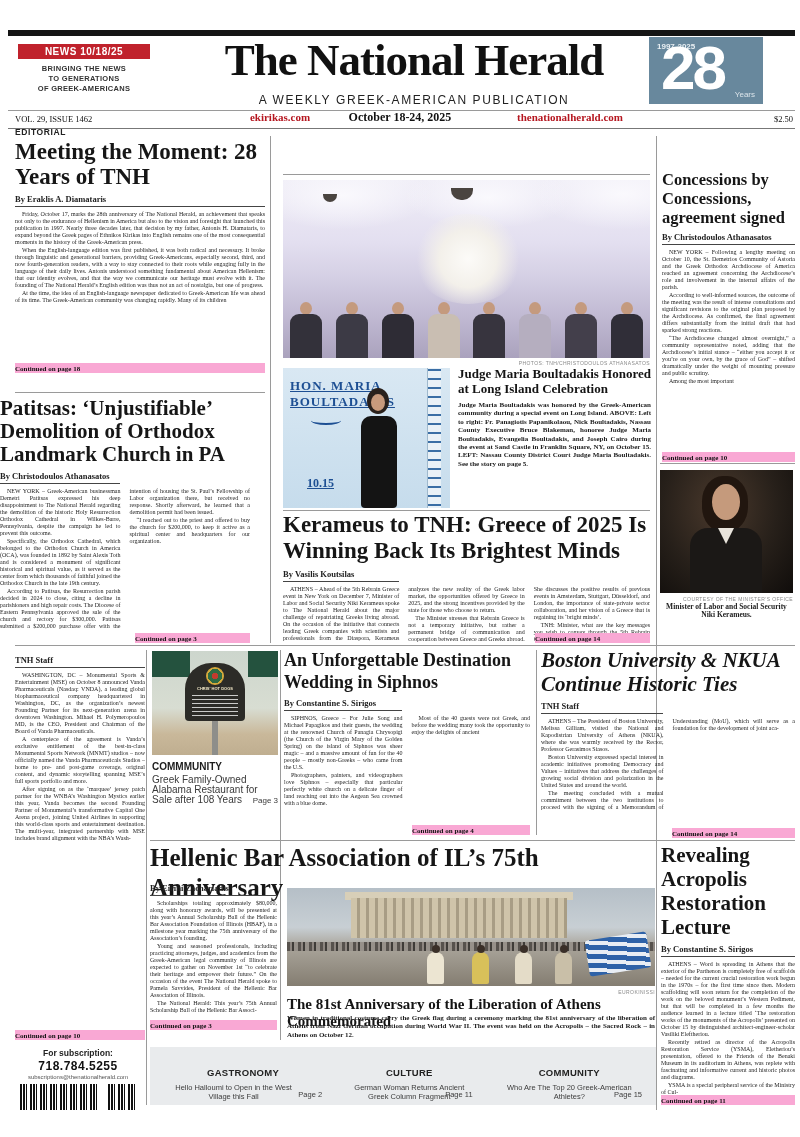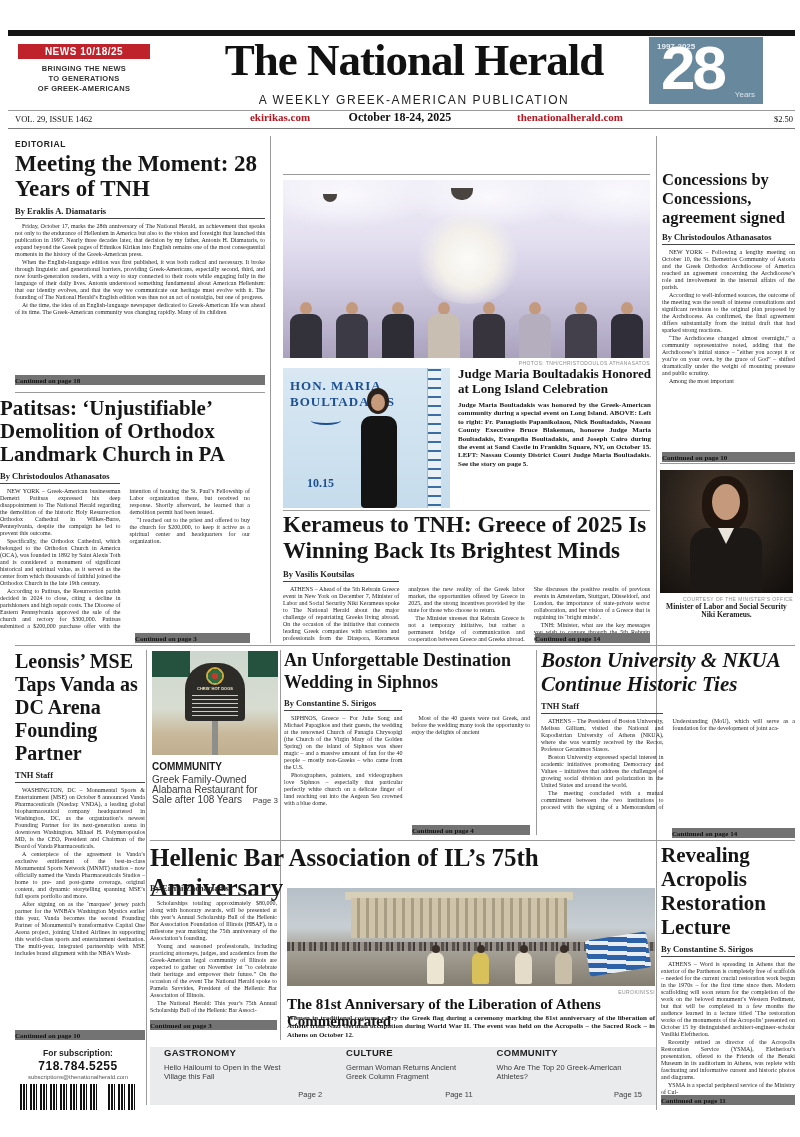--- a/index.html
+++ b/index.html
@@ -31,39 +31,39 @@
   
   .art { position:absolute; overflow:hidden; }
   .kicker { font:bold 8.5px "Liberation Sans", sans-serif; letter-spacing:.6px; color:#222; }
   .hl { font-weight:bold; color:#161616; font-family:"Liberation Serif", serif; }
   .byline { font:bold 8.5px "Liberation Serif", serif; color:#222; border-bottom:1px solid #444;
     padding:2px 0 2px 0; margin:3px 0 4px 0; }
   .body { font-size:6px; line-height:7px; text-align:justify; color:#1e1e1e; }
   .body p { margin:0 0 1px 0; text-indent:7px; }
   .cols2 { column-count:2; column-gap:9px; column-fill:auto; }
   .cols3 { column-count:3; column-gap:9px; column-fill:auto; }
-  .cont { font:bold 7px "Liberation Serif", serif; color:#111; background:#737373; padding-top:2px; }
+  .cont { font:bold 7px "Liberation Serif", serif; color:#111; background:#f9a8d4; padding-top:2px; }
   .cont.absb { position:absolute; bottom:0; }
   .credit { font:5px "Liberation Sans", sans-serif; color:#8a8a8a; text-align:right; letter-spacing:.4px; }
   .cap-head { font-weight:bold; font-family:"Liberation Serif", serif; color:#141414; }
   .cap { font:bold 7px "Liberation Serif", serif; line-height:8.4px; text-align:justify; color:#222; }
 
   
   .photo { position:absolute; overflow:hidden; }
   .banquet { background:linear-gradient(180deg,#f0eef7 0%,#e3dff0 35%,#d4cfe4 55%,#c2bbd4 75%,#aaa2bd 100%); }
   .swag { position:absolute; border-radius:50%; background:radial-gradient(ellipse at center,#faf9fd 0%,rgba(250,249,253,0) 70%); }
   .tree { position:absolute; background:radial-gradient(circle,#fcfbf8 0%,#f3f0ea 40%,rgba(243,240,234,0) 72%); border-radius:50%; }
   .chand { position:absolute; width:22px; height:12px; background:#4a4440; border-radius:0 0 10px 10px; }
   .people { position:absolute; left:0; right:0; bottom:0; height:62px; display:flex; justify-content:space-around; align-items:flex-end; }
   .fig { width:36px; display:flex; flex-direction:column; align-items:center; }
   .fig .head { width:12px; height:13px; border-radius:50%; background:#c49a7e; }
   .fig .bodyv { width:32px; height:44px; border-radius:9px 9px 0 0; margin-top:-1px; }
 
   .judgephoto { background:linear-gradient(180deg,#d9e8f3 0%,#c6dcec 100%); }
-  .signtxt { position:absolute; left:7px; top:10px; color:#1d4f93; font-family:"Liberation Serif", serif; font-weight:bold; }
+  .signtxt { position:absolute; left:7px; top:10px; color:#1d4f93; font-family:"Liberation Serif", serif; font-weight:bold;text-decoration:underline; }
   .meander { position:absolute; top:0; bottom:0; right:9px; width:14px; background:
     repeating-linear-gradient(0deg,#e9f1f7 0 2px,#3a6ea5 2px 4px,#e9f1f7 4px 9px); border-left:1px solid #9fb9cd; }
   .kports { background:radial-gradient(ellipse at 45% 30%, #4a392c 0%, #27201a 55%, #100d0b 100%); }
 
   .commphoto { background:linear-gradient(180deg,#cdd6cd 0%,#d8ddd2 55%,#c9b89a 80%,#bfae90 100%); }
   .awn { position:absolute; top:0; width:38px; height:26px; background:#24523e; }
   .plaque { position:absolute; left:33px; top:12px; width:60px; height:58px; background:#2c2b27; border-radius:26px 26px 4px 4px; }
   .plaque .medal { position:absolute; left:21px; top:4px; width:18px; height:18px; border-radius:50%;
     background:radial-gradient(circle,#c23b2e 0 25%, #2f6b43 25% 55%, #d4a93c 55% 100%); }
   .plaque .lines { position:absolute; left:7px; top:27px; right:7px; bottom:5px;
@@ -82,21 +82,21 @@
     background:repeating-linear-gradient(12deg,#2e62a8 0 5px,#e8edf4 5px 9px); }
 
   
   .subwrap { position:absolute; left:15px; top:1048px; width:126px; text-align:center; }
   .sub-label { font:bold 8.5px "Liberation Sans", sans-serif; color:#222; }
   .sub-phone { font:bold 12px "Liberation Sans", sans-serif; letter-spacing:.5px; color:#111; margin-top:1px; }
   .sub-email { font:6px "Liberation Sans", sans-serif; color:#555; margin-top:1px; }
   .barcodes { display:flex; justify-content:center; gap:8px; margin-top:4px; }
   .bars { height:26px; background:repeating-linear-gradient(90deg,#111 0 2px,#fff 2px 3px,#111 3px 5px,#fff 5px 6px,#111 6px 7px,#fff 7px 10px); }
   .teaserbox { position:absolute; left:150px; top:1047px; width:506px; height:58px; background:#e9ebed;
-    display:flex; gap:24px; padding:0 14px 6px 14px; }
+    display:flex; gap:24px; padding:20px 14px 6px 14px;text-align:center; }
   .teaser { flex:1; position:relative; }
   .teaser .sec { font:bold 9.5px "Liberation Sans", sans-serif; color:#222; letter-spacing:.3px; }
   .teaser .ttl { font:7.5px "Liberation Sans", sans-serif; color:#3c3c3c; line-height:9px; margin-top:5px; }
   .teaser .pg { position:absolute; right:0; bottom:0; font:7.5px "Liberation Sans", sans-serif; color:#3c3c3c; }
 </style>
 </head>
 <body>
 
 <div class="page">
 
@@ -128,21 +128,21 @@
   <div class="vrule" style="left:280px;top:650px;height:390px;"></div>
   <div class="vrule" style="left:536px;top:650px;height:185px;"></div>
 
   <div class="hrule" style="left:15px;top:392px;width:250px;"></div>
   <div class="hrule" style="left:15px;top:645px;width:780px;"></div>
   <div class="hrule" style="left:150px;top:840px;width:645px;"></div>
   <div class="hrule" style="left:283px;top:174px;width:367px;"></div>
   <div class="hrule" style="left:283px;top:510px;width:367px;"></div>
   <div class="hrule" style="left:660px;top:463px;width:135px;"></div>
 
-  <div class="art" style="left:15px;top:139px;width:250px;height:250px;">
+  <div class="art" style="left:15px;top:127px;width:250px;height:250px;">
     <div class="kicker">EDITORIAL</div>
     <div class="hl" style="font-size:23px;line-height:25px;margin-top:2px;">Meeting the Moment: 28 Years of TNH</div>
     <div class="byline">By Eraklis A. Diamataris</div>
     <div class="body" style="height:152px;overflow:hidden;">
       <p>Friday, October 17, marks the 28th anniversary of The National Herald, an achievement that speaks not only to the endurance of Hellenism in America but also to the vision and foresight that launched this publication in 1997. Nearly three decades later, that decision by my father, Antonis H. Diamataris, to expand beyond the Greek pages of Ethnikos Kirikas into English remains one of the most consequential moments in the history of the Greek-American press.</p>
       <p>When the English-language edition was first published, it was both radical and necessary. It broke through linguistic and generational barriers, providing Greek-Americans, especially second, third, and now fourth-generation readers, with a way to stay connected to their roots while engaging fully in the language of their daily lives. Antonis understood something fundamental about American Hellenism: that our identity evolves, and that the way we communicate our heritage must evolve with it. The founding of The National Herald’s English edition was thus not an act of nostalgia, but one of progress.</p>
       <p>At the time, the idea of an English-language newspaper dedicated to Greek-American life was ahead of its time. The Greek-American community was changing rapidly. Many of its children</p>
     </div>
     <div class="cont">Continued on page 18</div>
   </div>
@@ -153,21 +153,20 @@
     <div class="body cols2" style="height:146px;">
       <p>NEW YORK – Greek-American businessman Demetri Patitsas expressed his deep disappointment to The National Herald regarding the demolition of the historic Holy Resurrection Orthodox Cathedral in Wilkes-Barre, Pennsylvania, despite the campaign he led to prevent this outcome.</p>
       <p>Specifically, the Orthodox Cathedral, which belonged to the Orthodox Church in America (OCA), was founded in 1892 by Saint Alexis Toth and is considered a monument of significant historical and spiritual value, as it served as the center from which thousands of faithful joined the Orthodox Church in the late 19th century.</p>
       <p>According to Patitsas, the Resurrection parish decided in 2024 to close, citing a decline in parishioners and high repair costs. The Diocese of Eastern Pennsylvania approved the sale of the church and rectory for $300,000. Patitsas submitted a $200,000 purchase offer with the intention of housing the St. Paul’s Fellowship of Labor organization there, but received no response. Shortly afterward, he learned that a demolition permit had been issued.</p>
       <p>“I reached out to the priest and offered to buy the church for $200,000, to keep it active as a spiritual center and headquarters for our organization.</p>
     </div>
     <div class="cont absb" style="left:135px;width:115px;">Continued on page 3</div>
   </div>
 
   <div class="art" style="left:15px;top:650px;width:130px;height:390px;">
-    <div class="hl" style="font-size:20px;line-height:23px;">Leonsis’ MSE Taps Vanda as DC Arena Founding Partner</div>
     <div class="byline">TNH Staff</div>
     <div class="body" style="height:228px;overflow:hidden;">
       <p>WASHINGTON, DC – Monumental Sports &amp; Entertainment (MSE) on October 8 announced Vanda Pharmaceuticals (Nasdaq: VNDA), a leading global biopharmaceutical company headquartered in Washington, DC, as the organization’s newest Founding Partner for its next-generation arena in downtown Washington. Mihael H. Polymeropoulos MD, is the CEO, President and Chairman of the Board of Vanda Pharmaceuticals.</p>
       <p>A centerpiece of the agreement is Vanda’s exclusive entitlement of the best-in-class Monumental Sports Network (MNMT) studios – now officially named the Vanda Pharmaceuticals Studios – home to pre- and post-game coverage, original content, and dynamic storytelling spanning MSE’s full sports portfolio and more.</p>
       <p>After signing on as the ‘marquee’ jersey patch partner for the WNBA’s Washington Mystics earlier this year, Vanda becomes the second Founding Partner of Monumental’s transformative Capital One Arena project, joining United Airlines in supporting this world-class sports and entertainment destination. The multi-year, integrated partnership with MSE includes brand alignment with the NBA’s Wash-</p>
     </div>
     <div class="cont absb" style="left:0;width:130px;">Continued on page 10</div>
   </div>
 
   <div class="abs" style="left:152px;top:651px;width:126px;">

